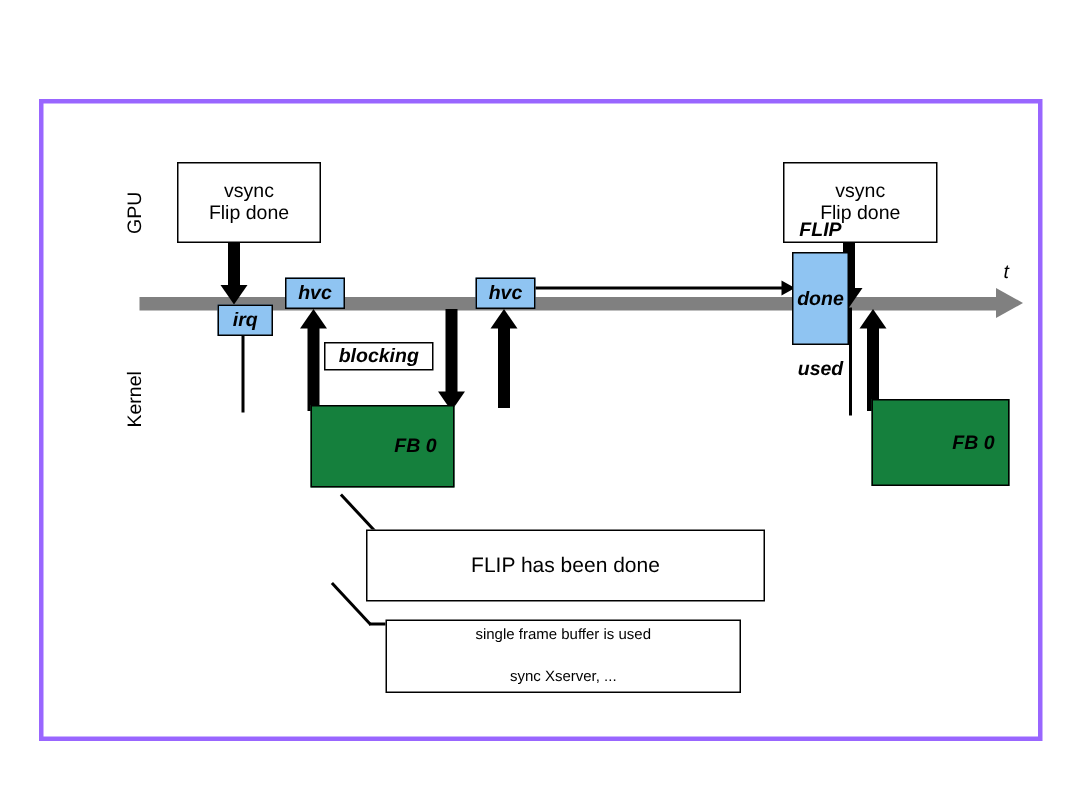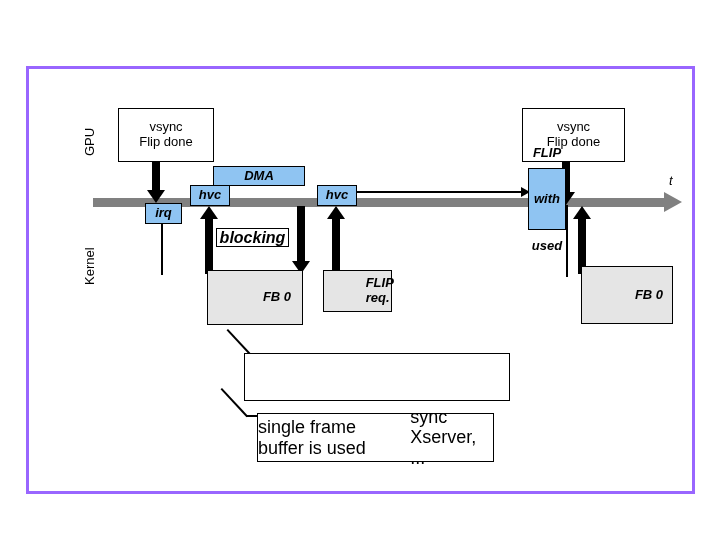--- a/index.html
+++ b/index.html
@@ -67,26 +67,27 @@
   }
 
   
   .box {
     position: absolute;
     box-sizing: border-box;
     border: 1px solid #000;
     display: flex;
     align-items: center;
     justify-content: center;
+    text-align: center;
     color: #000;
     line-height: 1.12;
   }
   .box-white  { background: #ffffff; }
   .box-blue   { background: #8fc4f2; }
-  .box-lav    { background: #e5e5e5; padding-left: 44px; }
+  .box-lav    { background: #15803d; padding-left: 44px; }
   .ital       { font-style: italic; font-weight: bold; }
 
   
   .arrow-shaft-v {
     position: absolute;
     background: #000;
     width: 8px;
   }
   .arrow-head-down {
     position: absolute;
@@ -141,73 +142,72 @@
     <span>Flip done</span>
   </div>
 
   <div class="arrow-shaft-v" style="left:152px; top:162px; height:30px;"></div>
   <div class="arrow-head-down" style="left:147px; top:190px;"></div>
 
   <div class="box box-blue ital" style="left:145px; top:203px; width:37px; height:21px; font-size:13px;">irq</div>
 
   <div class="thin-v" style="left:161px; top:224px; height:51px;"></div>
 
-  <div class="box box-blue ital" style="left:213px; top:166px; width:92px; height:20px; font-size:13px;">DMA</div>
 
   <div class="box box-blue ital" style="left:190px; top:185px; width:40px; height:21px; font-size:13px;">hvc</div>
 
   <div class="arrow-shaft-v" style="left:205px; top:218px; height:56px;"></div>
   <div class="arrow-head-up" style="left:200px; top:206px;"></div>
 
-  <div class="box box-white ital" style="left:216px; top:228px; width:73px; height:19px; font-size:16px;">blocking</div>
+  <div class="box box-white ital" style="left:216px; top:228px; width:73px; height:19px; font-size:13px;">blocking</div>
 
   <div class="arrow-shaft-v" style="left:297px; top:206px; height:57px;"></div>
   <div class="arrow-head-down" style="left:292px; top:261px;"></div>
 
   <div class="box box-lav ital" style="left:207px; top:270px; width:96px; height:55px; font-size:13px;">FB 0</div>
 
   <div class="box box-blue ital" style="left:317px; top:185px; width:40px; height:21px; font-size:13px;">hvc</div>
 
   <div class="arrow-shaft-v" style="left:332px; top:218px; height:54px;"></div>
   <div class="arrow-head-up" style="left:327px; top:206px;"></div>
 
-  <div class="box box-lav ital" style="left:323px; top:270px; width:69px; height:42px; font-size:13px;">FLIP req.</div>
 
   <div class="thin-h" style="left:357px; top:191px; width:165px;"></div>
   <div class="thin-head-right" style="left:521px; top:187px;"></div>
 
   <div class="box box-white" style="left:522px; top:108px; width:103px; height:54px; font-size:13px; flex-direction:column;">
     <span>vsync</span>
     <span>Flip done</span>
   </div>
 
   <div class="arrow-shaft-v" style="left:562px; top:162px; height:32px;"></div>
   <div class="arrow-head-down" style="left:557px; top:192px;"></div>
 
   <div class="box box-blue ital" style="left:528px; top:168px; width:38px; height:62px; font-size:13px;
               flex-direction:column; justify-content:center; line-height:1.18;gap:31px;">
     <span>FLIP</span>
-    <span>with</span>
+    <span>done</span>
     <span>used</span>
   </div>
 
   <div class="thin-v" style="left:566px; top:205px; height:72px;"></div>
 
   <div class="arrow-shaft-v" style="left:578px; top:218px; height:56px;"></div>
   <div class="arrow-head-up" style="left:573px; top:206px;"></div>
 
   <div class="box box-lav ital" style="left:581px; top:266px; width:92px; height:58px; font-size:13px;">FB 0</div>
 
   <div class="leader" style="left:228px; top:329px; width:38px; transform: rotate(47deg);"></div>
   <div class="thin-h" style="left:252px; top:356px; width:21px;"></div>
 
   <div class="box box-white" style="left:244px; top:353px; width:266px; height:48px; font-size:14px; flex-direction:column;">
+    <span>FLIP has been done</span>
   </div>
 
   <div class="leader" style="left:222px; top:388px; width:38px; transform: rotate(47deg);"></div>
   <div class="thin-h" style="left:246px; top:415px; width:21px;"></div>
 
-  <div class="box box-white" style="left:257px; top:413px; width:237px; height:49px; font-size:18px; flex-direction:row;gap:16px;">
+  <div class="box box-white" style="left:257px; top:413px; width:237px; height:49px; font-size:10px; flex-direction:column;gap:16px;">
     <span>single frame buffer is used</span>
     <span>sync Xserver, ...</span>
   </div>
 
 </div>
 
 </body></html>

